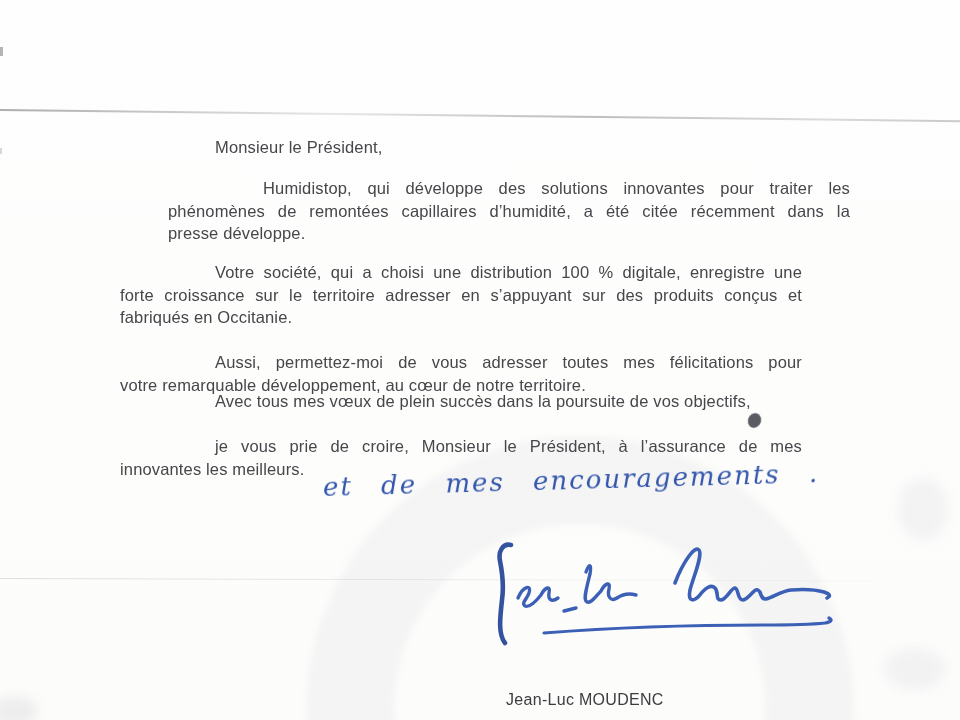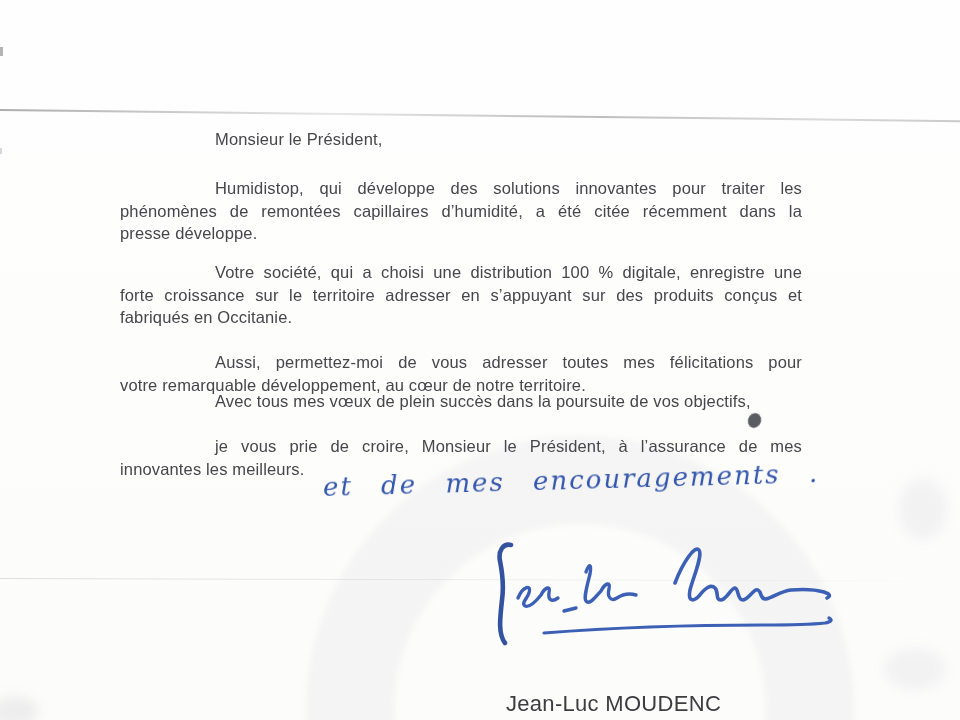--- a/index.html
+++ b/index.html
@@ -48,44 +48,44 @@
     transform:rotate(-1.6deg); transform-origin:left center; filter:blur(0.2px);
   }
   .sig-svg { position:absolute; left:478px; top:538px; }
   .smudge {
     position:absolute; left:748px; top:413px; width:13px; height:15px;
     background:rgba(45,45,55,.78); border-radius:50%;
     transform:rotate(24deg); filter:blur(0.6px);
   }
   .typed-name {
     position:absolute; left:506px; top:691px;
-    font-size:22px; color:#3c3c41; letter-spacing:0.3px; filter:blur(0.25px);
+    font-size:16px; color:#3c3c41; letter-spacing:0.3px; filter:blur(0.25px);
   }
 </style>
 </head>
 <body>
 
 <div class="paper">
 
   <div class="wm-ring"></div>
   <div class="blob" style="left:884px; top:648px; width:62px; height:42px;"></div>
   <div class="blob" style="left:898px; top:478px; width:50px; height:62px;"></div>
   <div class="blob" style="left:-8px; top:696px; width:46px; height:30px; background:rgba(110,110,120,0.10);"></div>
   <div class="crease-main"></div>
   <div class="crease-soft"></div>
   <div class="speck" style="left:0; top:47px; width:3px; height:9px;"></div>
   <div class="speck" style="left:0; top:148px; width:2px; height:6px; opacity:.5;"></div>
 
   <div class="textlayer">
 
-    <div class="para" style="top:128px;">
+    <div class="para" style="top:136px;">
       <div class="line ind">Monsieur le Président,</div>
     </div>
 
-    <div class="para" style="top:177px;">
+    <div class="para" style="top:177px;margin-left:48px;">
       <div class="line jst ind">Humidistop, qui développe des solutions innovantes pour traiter les</div>
       <div class="line jst">phénomènes de remontées capillaires d’humidité, a été citée récemment dans la</div>
       <div class="line">presse développe.</div>
     </div>
 
     <div class="para" style="top:261px;">
       <div class="line jst ind">Votre société, qui a choisi une distribution 100 % digitale, enregistre une</div>
       <div class="line jst">forte croissance sur le territoire adresser en s’appuyant sur des produits conçus et</div>
       <div class="line">fabriqués en Occitanie.</div>
     </div>

